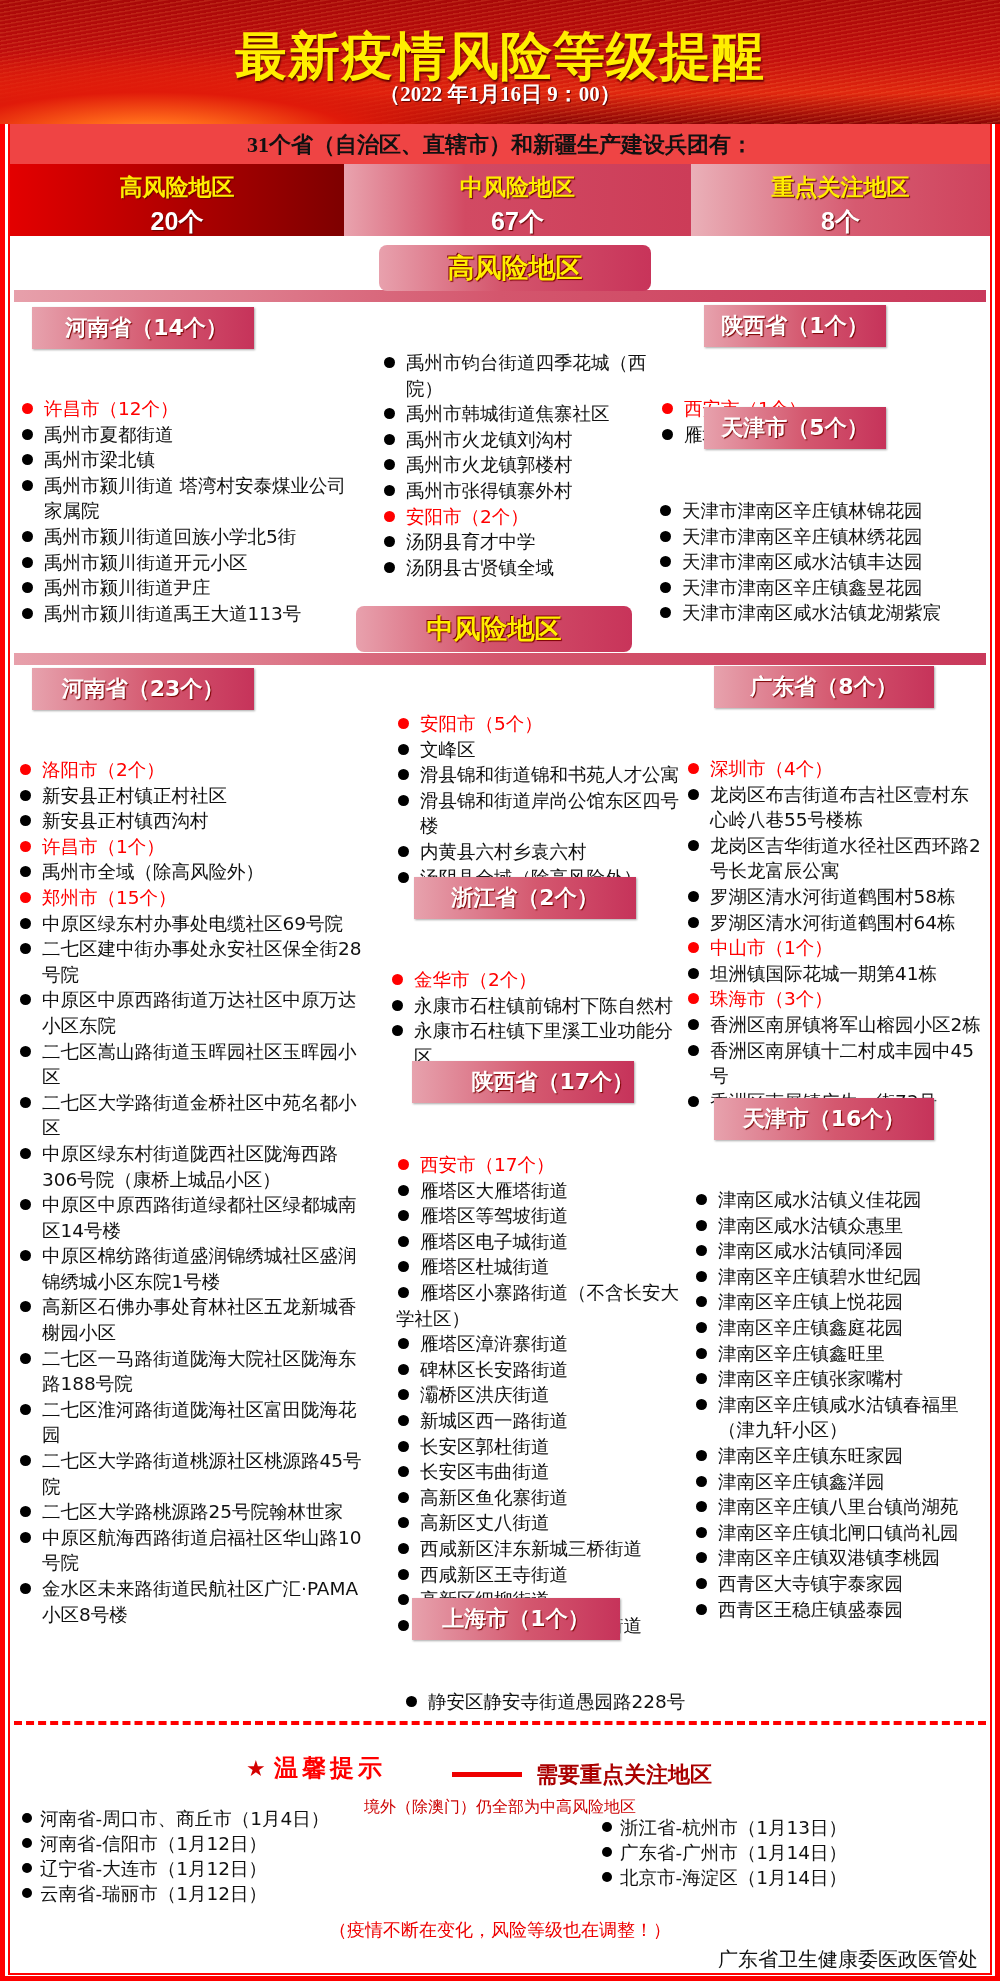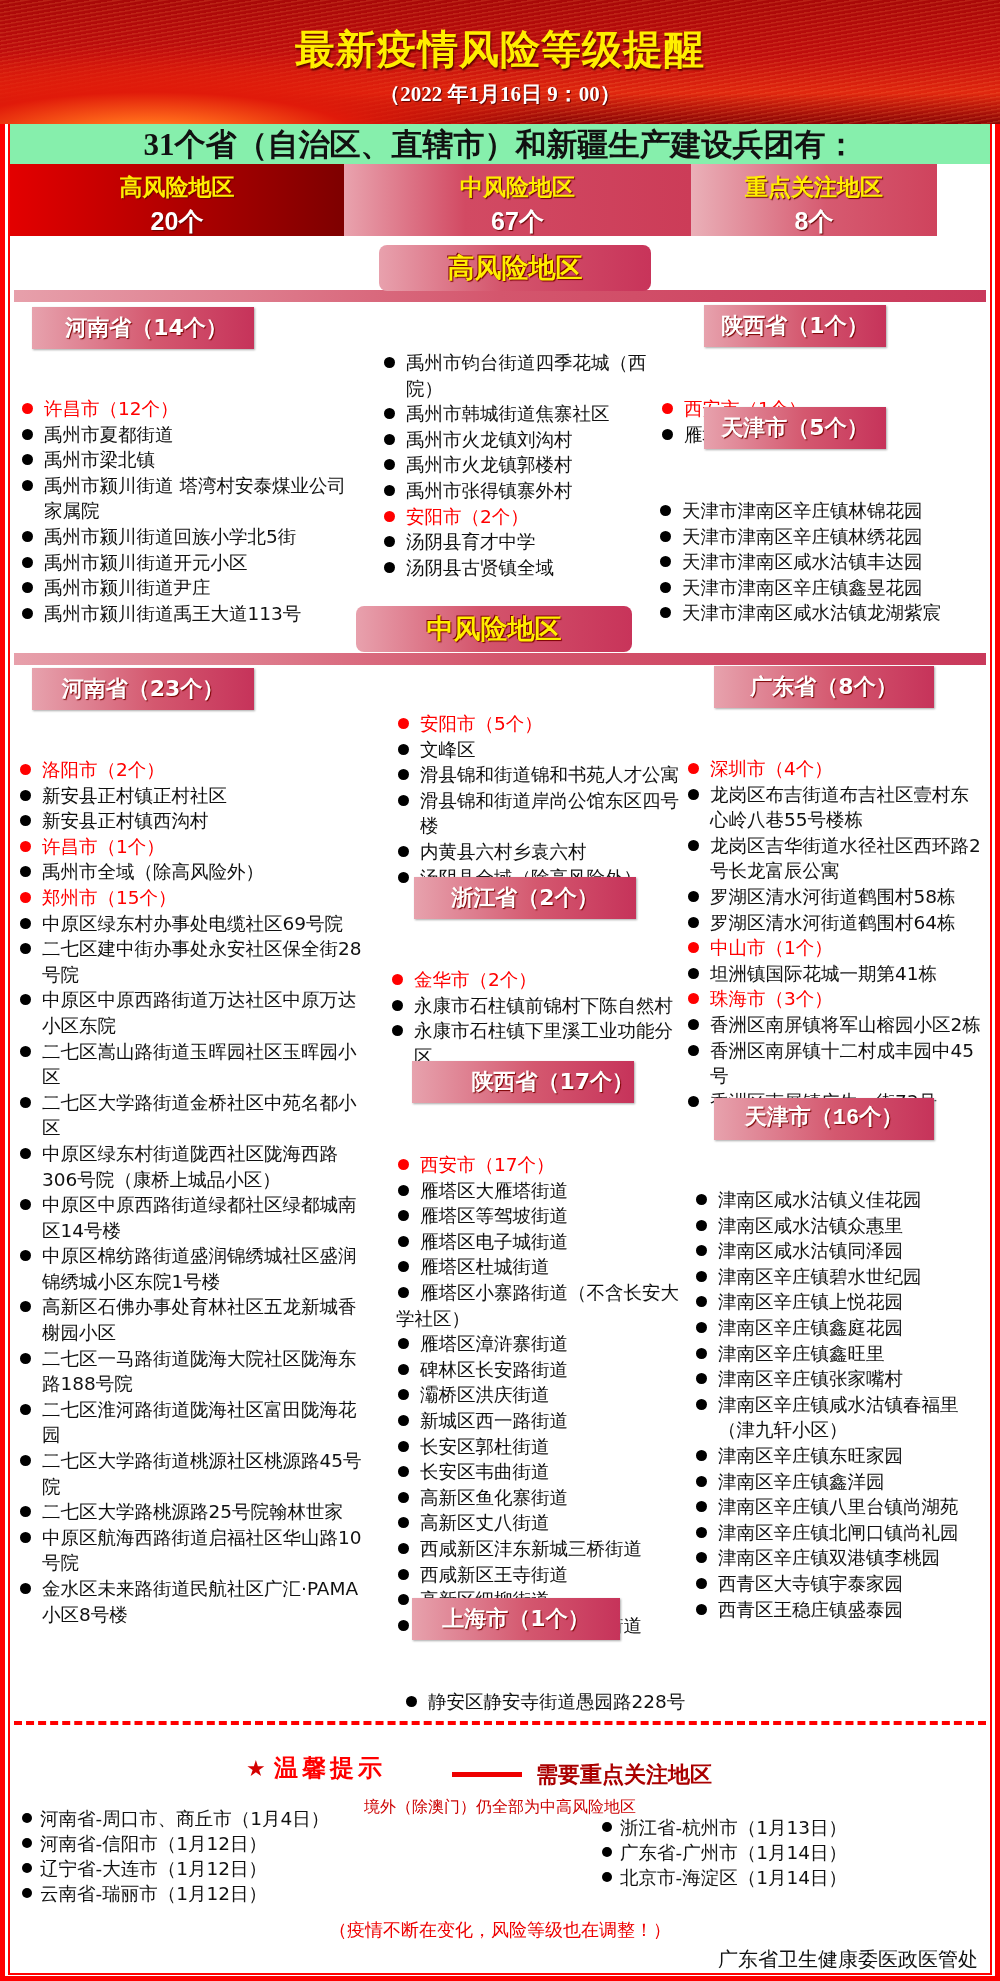--- a/index.html
+++ b/index.html
@@ -4,32 +4,32 @@
 <style>
   * { margin:0; padding:0; box-sizing:border-box; }
   body { width:1000px; height:1981px; background:#fff; font-family:"DejaVu Sans","Liberation Sans",sans-serif; position:relative; overflow:hidden; }
   .frame { position:absolute; left:0; top:0; width:1000px; height:1981px; border:5px solid #f00; border-top:none; }
   .frame-inner { position:absolute; left:8px; top:0; width:984px; height:1975px; border-left:2px solid #f00; border-right:2px solid #f00; border-bottom:2px solid #f00; }
 
   .hero { position:absolute; left:0; top:0; width:1000px; height:124px;
     background: radial-gradient(ellipse 700px 160px at 150px 140px, #ffb25a 0%, #ff6a1a 12%, #e01a0a 30%, rgba(180,10,10,0) 60%),
                 repeating-linear-gradient(170deg, rgba(255,150,80,0.18) 0px, rgba(255,150,80,0.18) 1px, rgba(0,0,0,0) 2px, rgba(0,0,0,0) 4px),
                 linear-gradient(180deg,#a80808 0%, #c00d0d 45%, #e0260e 75%, #8a0505 100%); }
-  .hero-title { position:absolute; top:22px; left:0; width:1000px; text-align:center; font-family:"Liberation Serif","DejaVu Serif",serif; font-weight:bold; font-size:40px; color:#ffee00; letter-spacing:1px; text-shadow:1px 2px 2px #5a0000; }
+  .hero-title { position:absolute; top:22px; left:0; width:1000px; text-align:center; font-family:"Liberation Serif","DejaVu Serif",serif; font-weight:bold; font-size:52px; color:#ffee00; letter-spacing:1px; text-shadow:1px 2px 2px #5a0000; }
   .hero-date { position:absolute; top:80px; left:0; width:1000px; text-align:center; font-family:"Liberation Serif","DejaVu Serif",serif; font-weight:bold; font-size:21px; color:#fff; text-shadow:1px 1px 1px #5a0000; }
 
-  .subtitle { position:absolute; top:124px; left:10px; width:980px; height:40px; background:#86efac; text-align:center; font-family:"Liberation Serif","DejaVu Serif",serif; font-weight:bold; font-size:31px; color:#111; line-height:42px; }
+  .subtitle { position:absolute; top:124px; left:10px; width:980px; height:40px; background:#ef4444; text-align:center; font-family:"Liberation Serif","DejaVu Serif",serif; font-weight:bold; font-size:22px; color:#111; line-height:42px; }
 
   .summary { position:absolute; top:164px; left:10px; width:980px; height:72px; display:flex; }
   .sum-cell { text-align:center; padding-top:8px; }
   .sum-cell .lbl { font-family:"Liberation Serif","DejaVu Serif",serif; font-weight:bold; font-size:23px; color:#ffee00; text-shadow:1px 1px 1px #600; display:block; }
   .sum-cell .val { font-family:"Liberation Sans",sans-serif; font-weight:bold; font-size:25px; color:#fff; display:block; margin-top:2px; text-shadow:1px 1px 1px #600; }
   .sum-high { width:334px; background:linear-gradient(90deg,#e30000,#7e0000); }
   .sum-mid { width:347px; background:linear-gradient(90deg,#e9a3ae,#d24a63 35%,#cc3c58); }
-  .sum-key { width:246px; background:linear-gradient(90deg,#eab0b8,#d65a70 55%,#cf435d); }
+  .sum-key { width:299px; background:linear-gradient(90deg,#eab0b8,#d65a70 55%,#cf435d); }
 
   .sec-banner { position:absolute; height:46px; border-radius:8px; background:linear-gradient(90deg,#e8a1ad,#d4556c 45%,#c8345a); text-align:center; line-height:46px; font-weight:bold; font-size:27px; color:#ffee00; text-shadow:1px 1px 1px #7a0000, -1px -1px 0 #7a0000; }
   .sec-bar { position:absolute; left:14px; width:972px; height:12px; background:linear-gradient(90deg,#e7a0ab,#d4566d 50%,#c9395b); }
 
   .prov { position:absolute; height:42px; background:linear-gradient(90deg,#e7a2ad,#d4586f 55%,#c6335a); text-align:center; line-height:42px; font-weight:bold; font-size:22px; color:#fff; box-shadow:1px 1px 2px #aaa; text-shadow:1px 1px 1px #7a0000; }
 
   .col { position:absolute;margin-top:44px; }
   .item { position:relative; padding-left:24px; font-size:18.5px; line-height:25.6px; color:#111; }
   .item::before { content:""; position:absolute; left:2px; top:7px; width:11px; height:11px; border-radius:50%; background:#000; }
   .item.city { color:#f00; }
@@ -193,21 +193,21 @@
     <div class="item">龙岗区吉华街道水径社区西环路2号长龙富辰公寓</div>
     <div class="item">罗湖区清水河街道鹤围村58栋</div>
     <div class="item">罗湖区清水河街道鹤围村64栋</div>
     <div class="item city">中山市（1个）</div>
     <div class="item">坦洲镇国际花城一期第41栋</div>
     <div class="item city">珠海市（3个）</div>
     <div class="item">香洲区南屏镇将军山榕园小区2栋</div>
     <div class="item">香洲区南屏镇十二村成丰园中45号</div>
     <div class="item">香洲区南屏镇广生一街73号</div>
   </div>
-<div class="prov" style="top:1098px; left:714px; width:220px;font-family:Liberation Mono, monospace;">天津市（16个）</div>
+<div class="prov" style="top:1098px; left:714px; width:220px;">天津市（16个）</div>
 <div class="col" id="mr-col3b" style="top:1143px; left:694px; width:296px;">
     <div class="item">津南区咸水沽镇义佳花园</div>
     <div class="item">津南区咸水沽镇众惠里</div>
     <div class="item">津南区咸水沽镇同泽园</div>
     <div class="item">津南区辛庄镇碧水世纪园</div>
     <div class="item">津南区辛庄镇上悦花园</div>
     <div class="item">津南区辛庄镇鑫庭花园</div>
     <div class="item">津南区辛庄镇鑫旺里</div>
     <div class="item">津南区辛庄镇张家嘴村</div>
     <div class="item">津南区辛庄镇咸水沽镇春福里（津九轩小区）</div>

